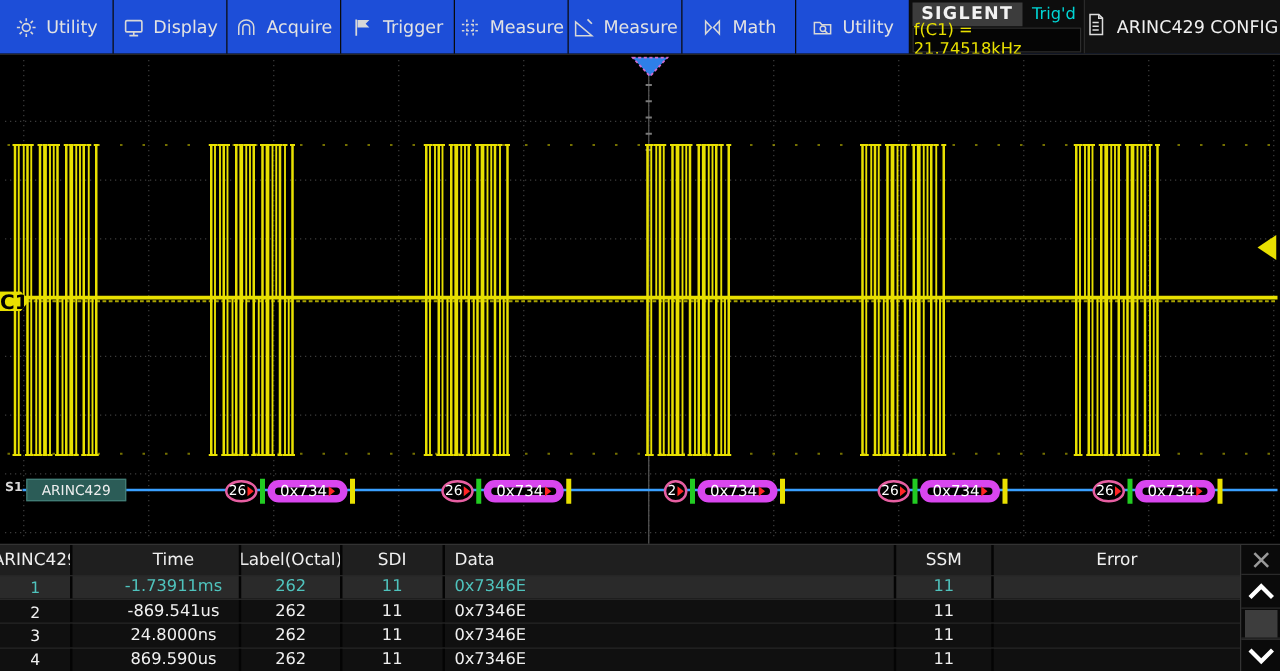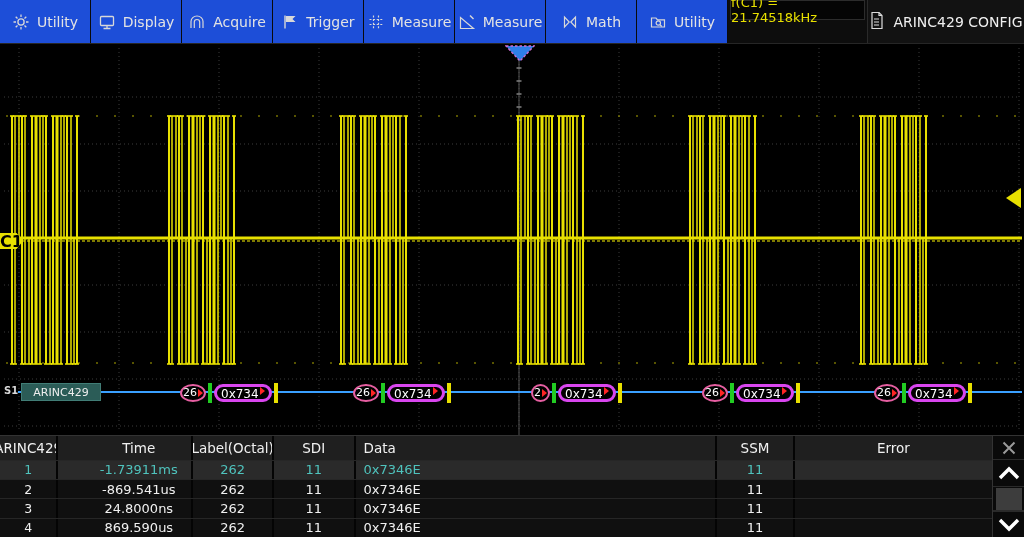--- a/index.html
+++ b/index.html
@@ -34,22 +34,22 @@
   
   #decode-bus-id{position:absolute;left:4px;top:341px;color:#d8d8d8;font-size:10px;font-weight:bold;}
   #decode-line{position:absolute;left:18px;top:347px;width:1004px;height:2px;background:#3aa0ff;}
   #decode-protocol{position:absolute;left:21px;top:339px;width:80px;height:18px;background:#2b5c57;
     border:1px solid #417d76;color:#eee;font-size:11px;display:flex;align-items:center;justify-content:center;z-index:3;}
   #decode-frames{position:absolute;left:0;top:338px;height:21px;width:1024px;z-index:4;}
   .frame{position:absolute;top:0;height:21px;display:flex;align-items:center;gap:2px;}
   .f-label{height:18px;min-width:22px;border:2px solid #e75fa2;border-radius:50%;background:#000;
     display:flex;align-items:center;justify-content:center;color:#fff;font-size:11px;padding:0 1px;margin-left:12px;}
   .f-label.narrow{min-width:15px;}
-  .f-data{height:18px;border:3px solid #d946ef;border-radius:9px;background:#000;
-    display:flex;align-items:flex-start;justify-content:center;color:#fff;font-size:12px;padding:0 4px;}
+  .f-data{height:18px;border:6px solid #d946ef;border-radius:9px;background:#000;
+    display:flex;align-items:center;justify-content:center;color:#fff;font-size:12px;padding:0 4px;}
   .bar-green{width:4px;height:20px;background:#22cc22;}
   .bar-yellow{width:4px;height:20px;background:#e8e000;}
   .arrow-r{width:0;height:0;border-left:5px solid #ff2525;border-top:4px solid transparent;
     border-bottom:4px solid transparent;margin-left:1px;}
 
   
   #dtable{position:absolute;left:0;top:435px;width:1024px;height:102px;background:#0f0f0f;border-top:1px solid #333;display:flex;}
   #table-main{width:992px;display:flex;flex-direction:column;}
   .trow{display:flex;width:992px;}
   .trow.head{height:24px;background:#1f1f1f;}
@@ -146,20 +146,24 @@
         <span class="micon">
           <svg width="18" height="18" viewBox="0 0 18 18">
             <path d="M2.5 14V5h4.5l1.5 1.8h7V14z" fill="none" stroke="#d8d8d8" stroke-width="1.2"></path>
             <circle cx="9.3" cy="10" r="2.2" fill="none" stroke="#d8d8d8" stroke-width="1.2"></circle>
             <path d="M10.9 11.6 12.8 13.5" stroke="#d8d8d8" stroke-width="1.3"></path>
           </svg>
         </span>
         <span>Utility</span>
       </div>
       <div id="status-block">
+      <div id="status-top">
+        <span id="brand">SIGLENT</span>
+        <span id="trig-state">Trig'd</span>
+      </div>
       <div id="freq-box">f(C1) = 21.74518kHz</div>
     </div>
     <div id="config-section">
       <span class="micon">
         <svg width="15" height="19" viewBox="0 0 15 19">
             <path d="M3 1.5 h7 l3 3 v13 h-10 z" fill="none" stroke="#ddd" stroke-width="1.2"></path>
             <path d="M10 1.5 v3 h3" fill="none" stroke="#ddd" stroke-width="1.2"></path>
             <path d="M5 8 h5 M5 11 h5 M5 14 h5" stroke="#ddd" stroke-width="1.1"></path>
           </svg>
       </span>

